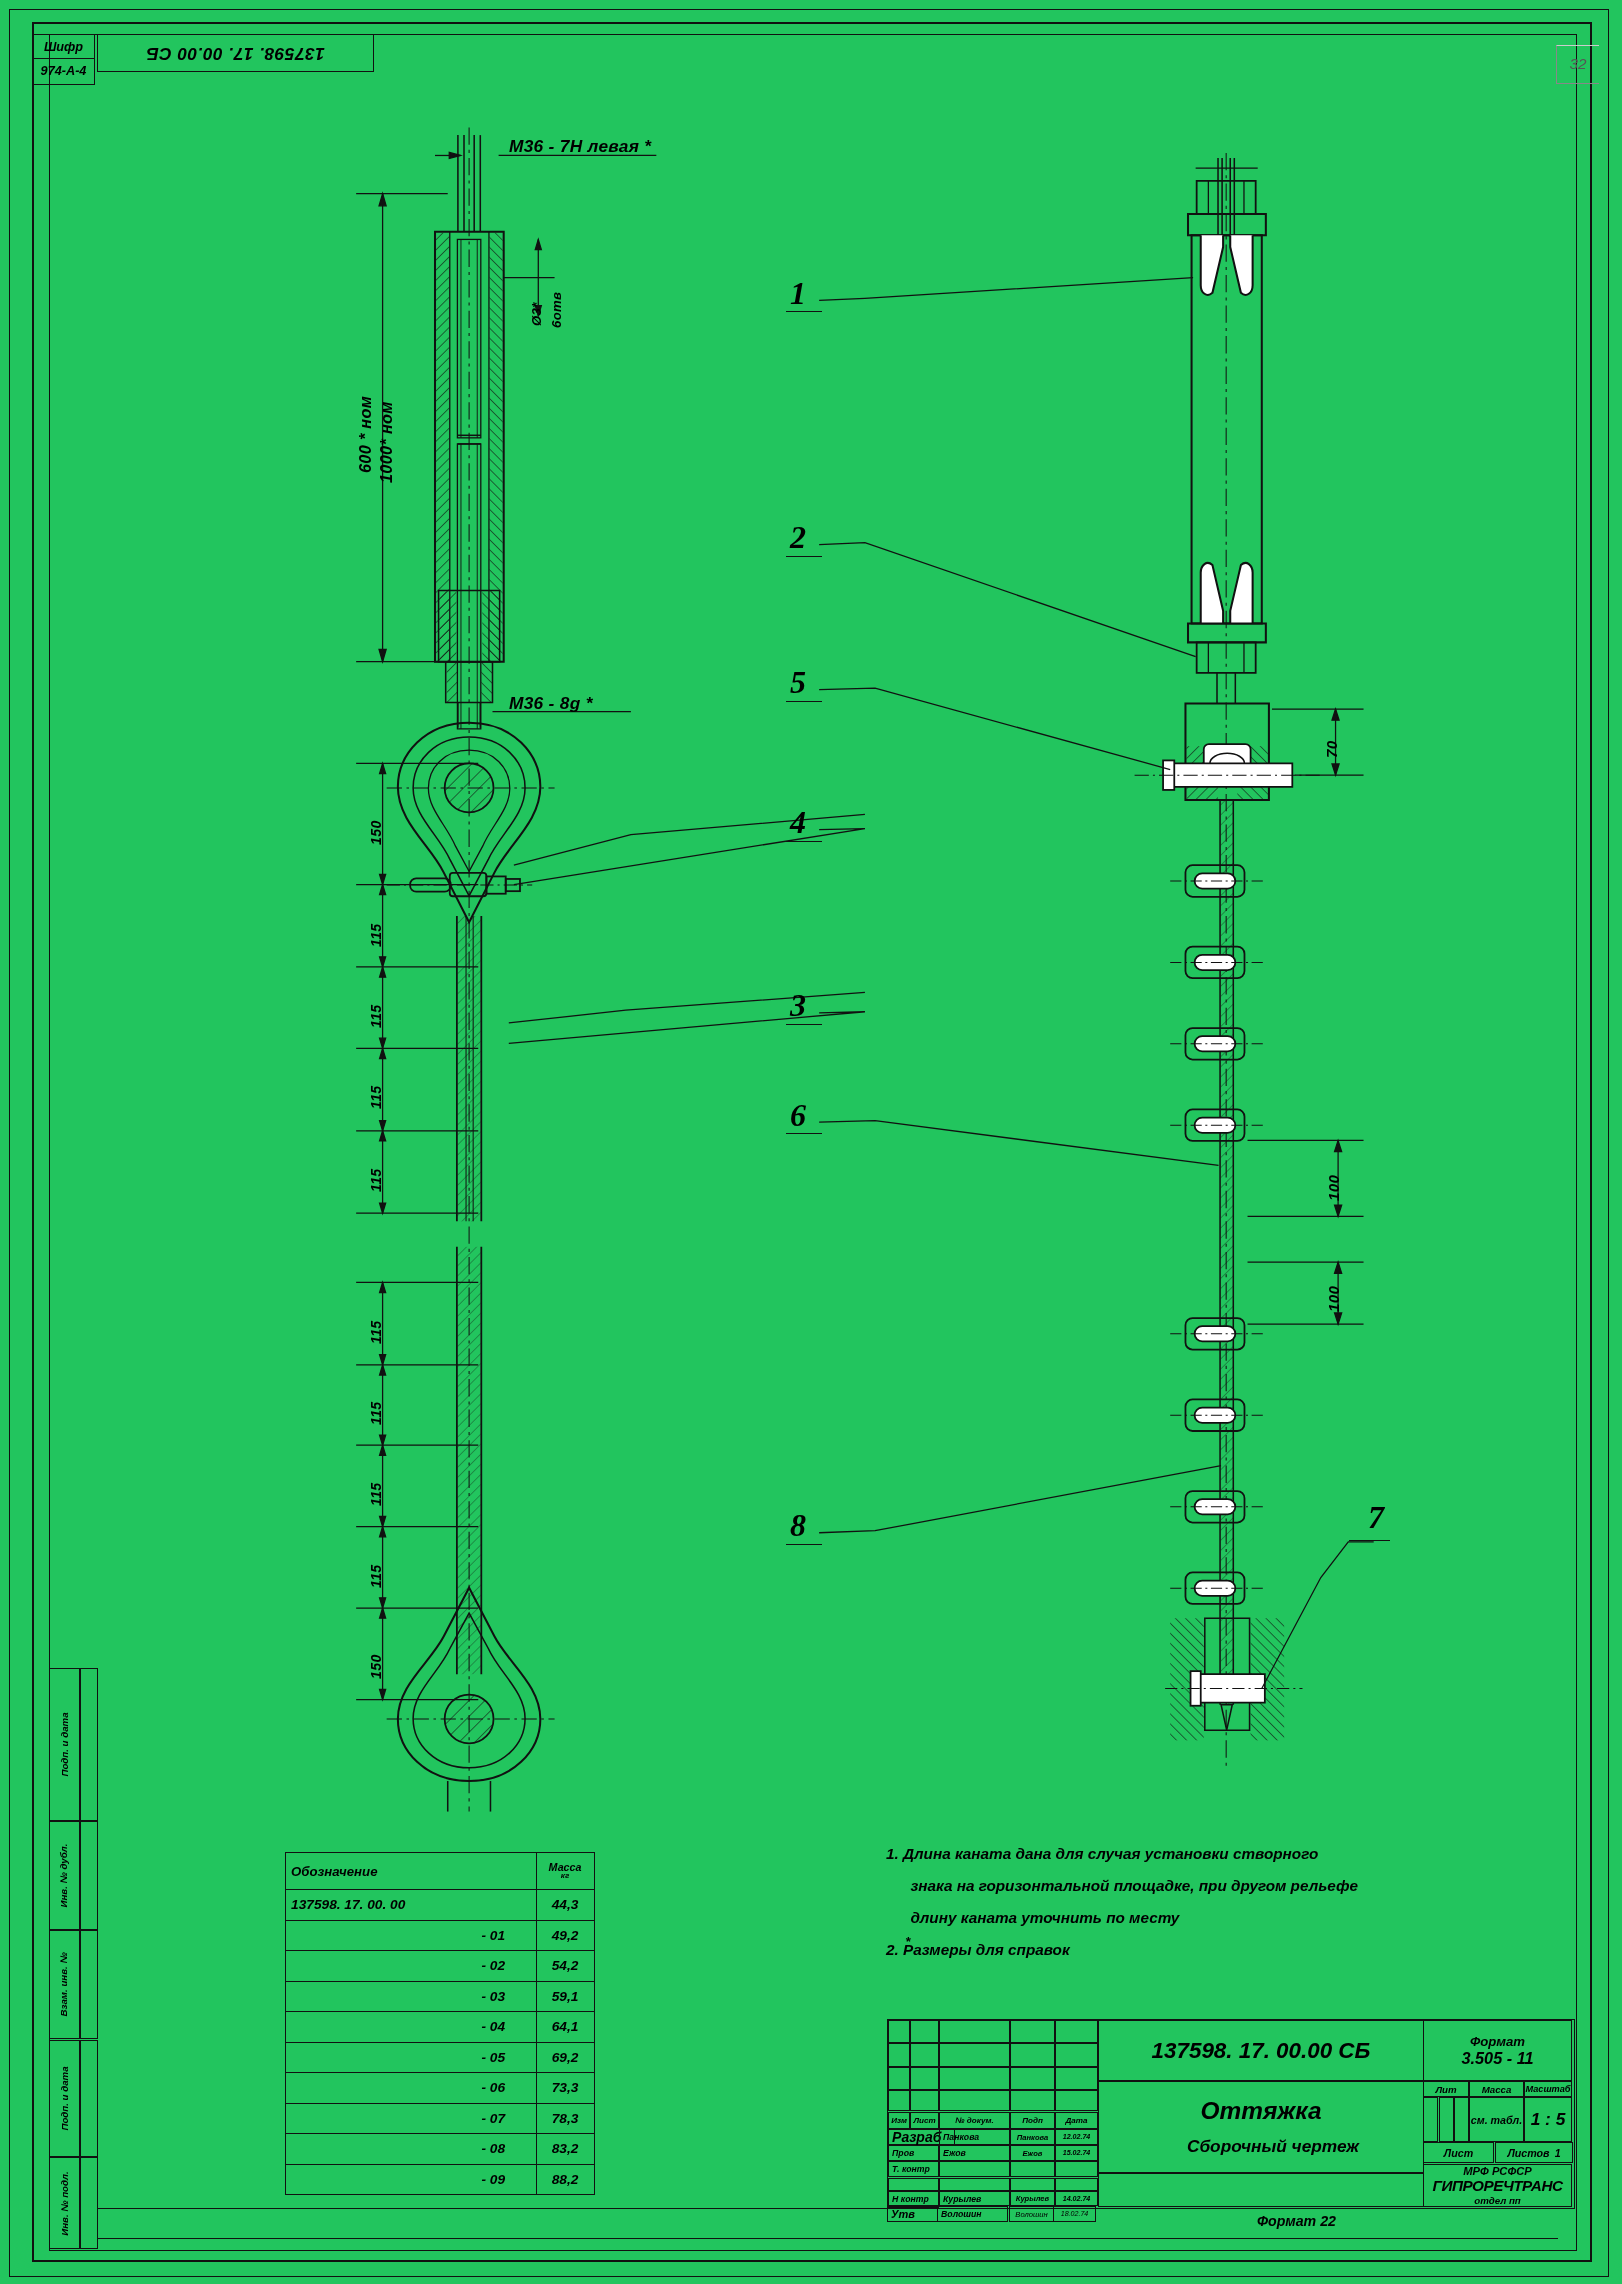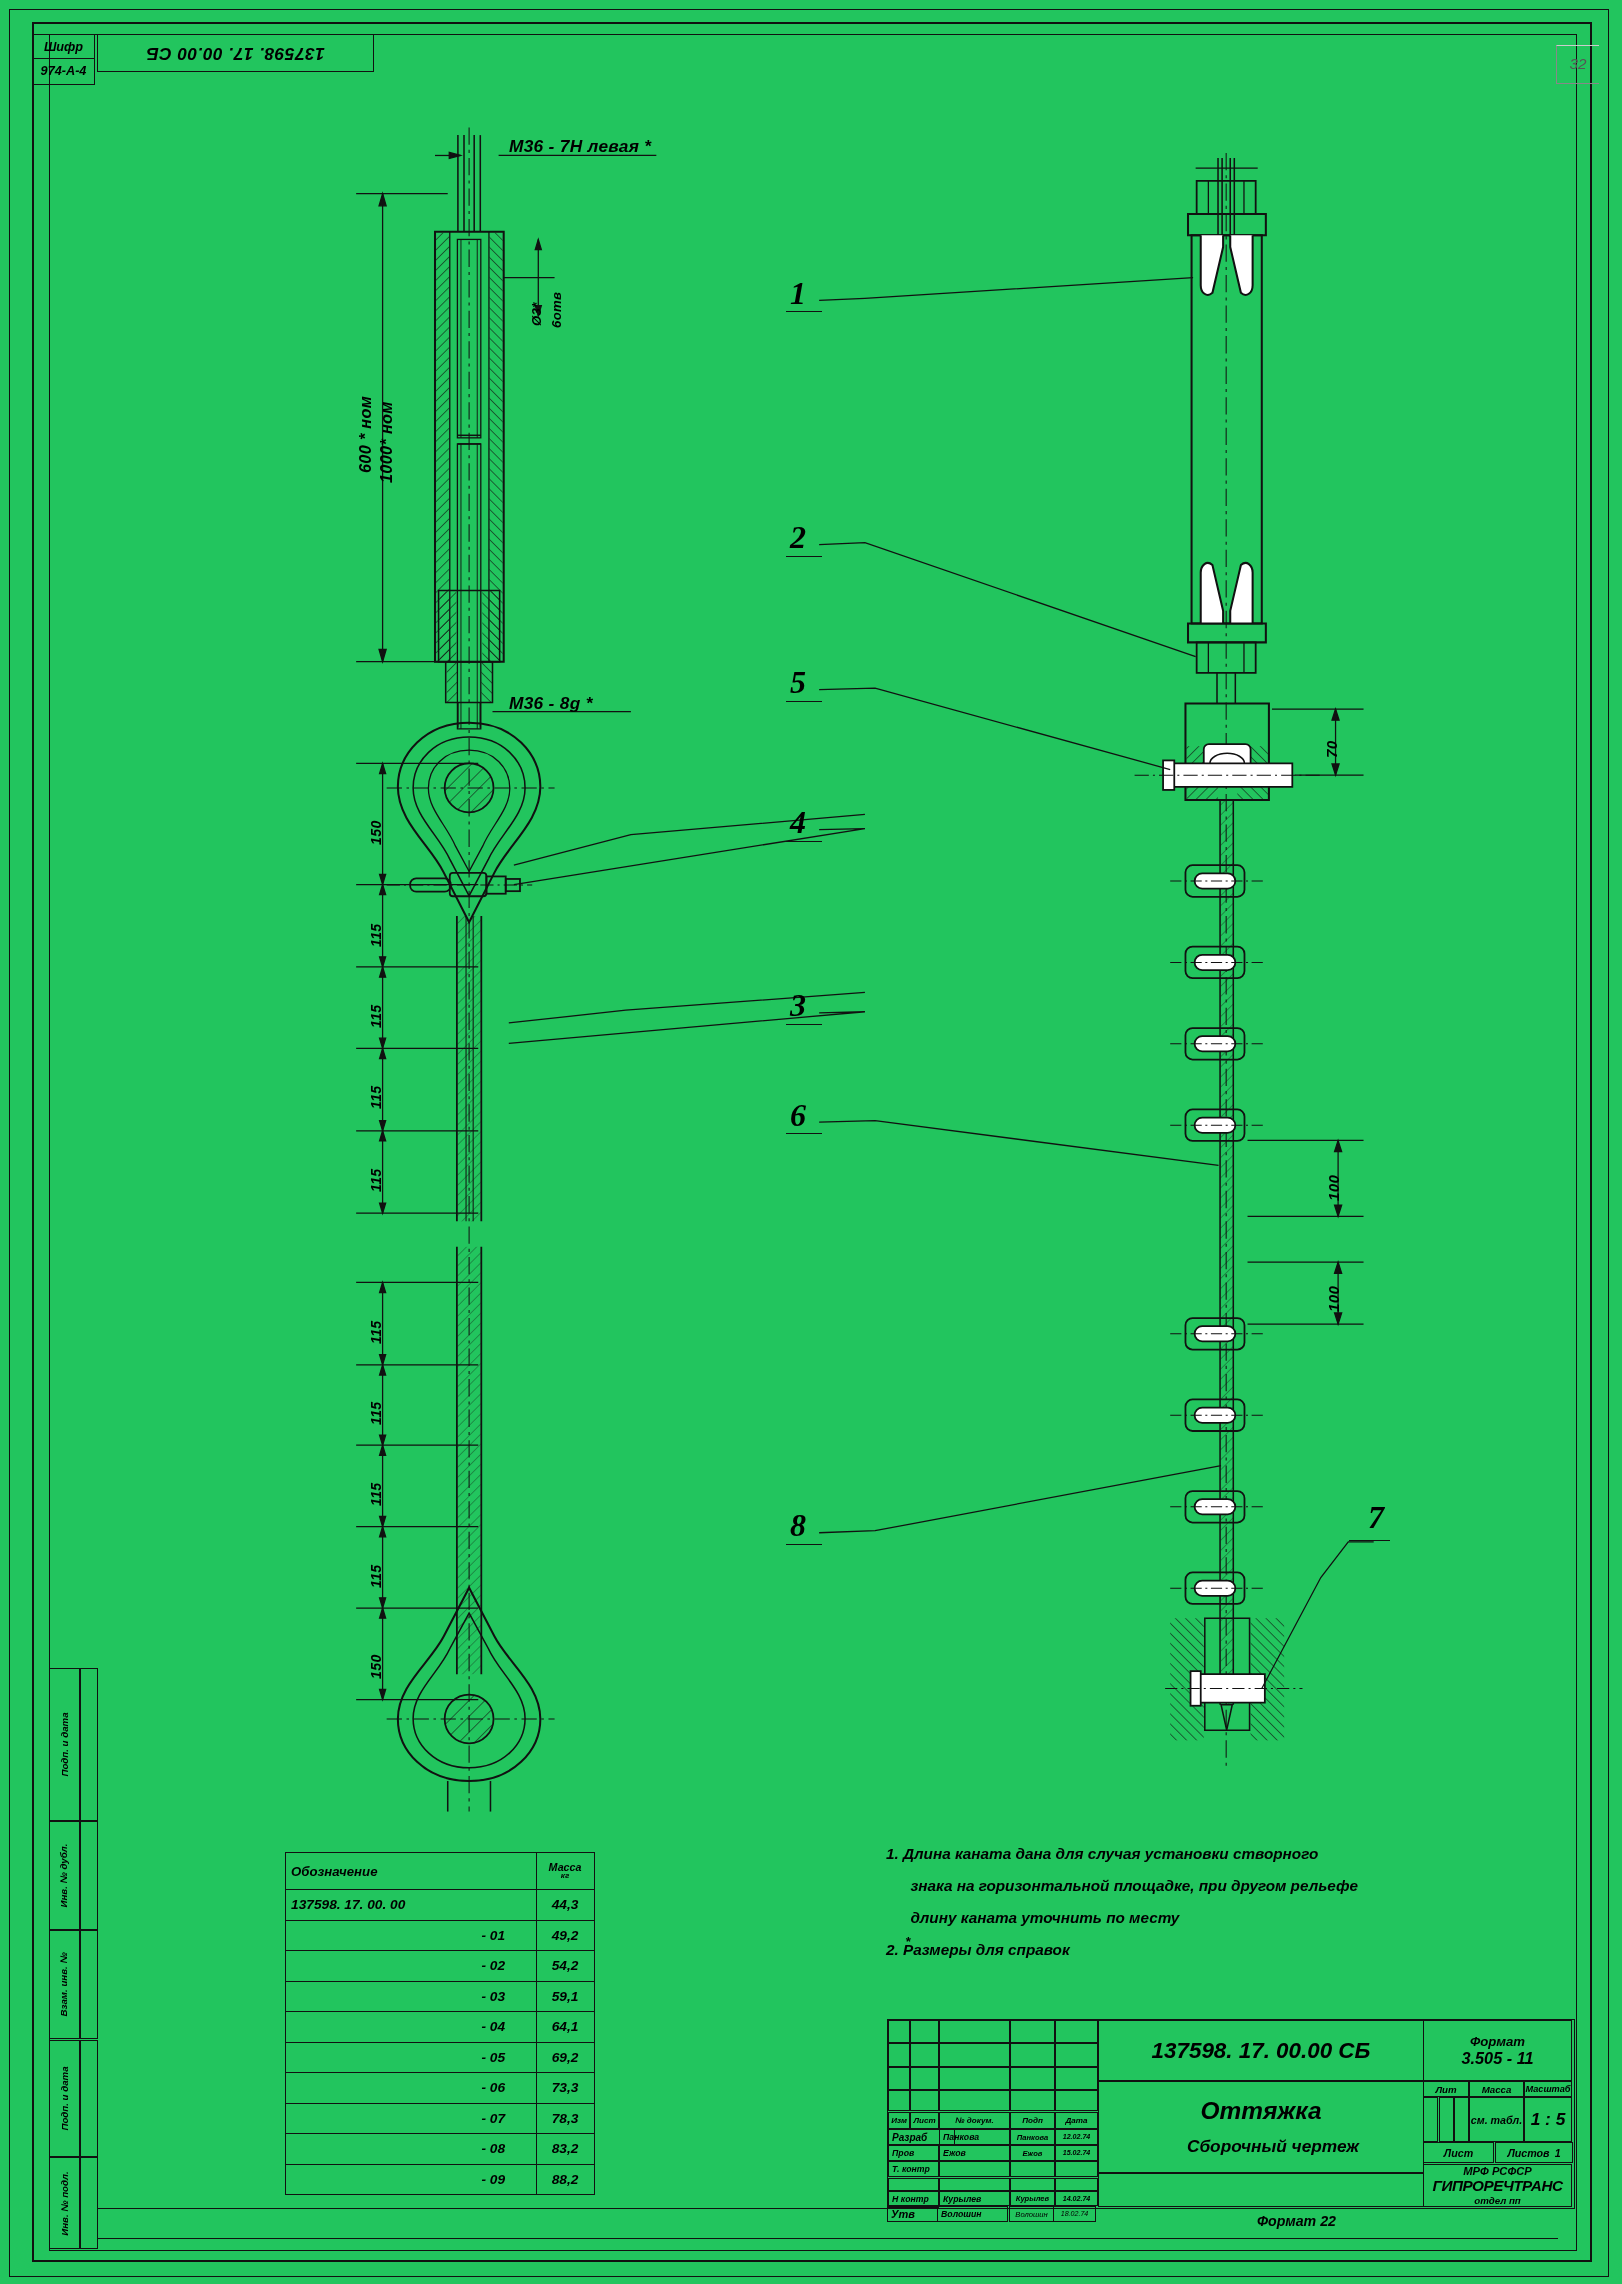--- a/index.html
+++ b/index.html
@@ -583,21 +583,21 @@
     <div class="bx" style="left:51px;top:70px;width:71px;height:21.4px;"></div>
     <div class="bx" style="left:122px;top:70px;width:45px;height:21.4px;"></div>
     <div class="bx" style="left:167px;top:70px;width:43px;height:21.4px;"></div>
 
     <div class="bx" style="left:0;top:92px;width:22.4px;height:17.3px;font-size:8.1px;">Изм</div>
     <div class="bx" style="left:22.4px;top:92px;width:28.5px;height:17.3px;font-size:8.1px;">Лист</div>
     <div class="bx" style="left:51px;top:92px;width:71px;height:17.3px;font-size:8.1px;">№ докум.</div>
     <div class="bx" style="left:122px;top:92px;width:45px;height:17.3px;font-size:8.1px;">Подп</div>
     <div class="bx" style="left:167px;top:92px;width:43px;height:17.3px;font-size:8.1px;">Дата</div>
 
-    <div class="bx bxl" style="left:0;top:109px;width:67px;height:16.3px;font-size:10px;">Разраб</div>
+    <div class="bx bxl" style="left:0;top:109px;width:67px;height:16.3px;font-size:14px;">Разраб</div>
     <div class="bx bxl" style="left:51px;top:109px;width:71px;height:16.3px;font-size:8.7px;">Панкова</div>
     <div class="bx" style="left:122px;top:109px;width:45px;height:16.3px;font-size:7.6px;">Панкова</div>
     <div class="bx" style="left:167px;top:109px;width:43px;height:16.3px;font-size:7.1px;">12.02.74</div>
 
     <div class="bx bxl" style="left:0;top:125px;width:51px;height:16.3px;font-size:8.7px;">Пров</div>
     <div class="bx bxl" style="left:51px;top:125px;width:71px;height:16.3px;font-size:8.7px;">Ежов</div>
     <div class="bx" style="left:122px;top:125px;width:45px;height:16.3px;font-size:7.6px;">Ежов</div>
     <div class="bx" style="left:167px;top:125px;width:43px;height:16.3px;font-size:7.1px;">15.02.74</div>
 
     <div class="bx bxl" style="left:0;top:141px;width:51px;height:16.3px;font-size:8.7px;text-align:center;">Т. контр</div>

